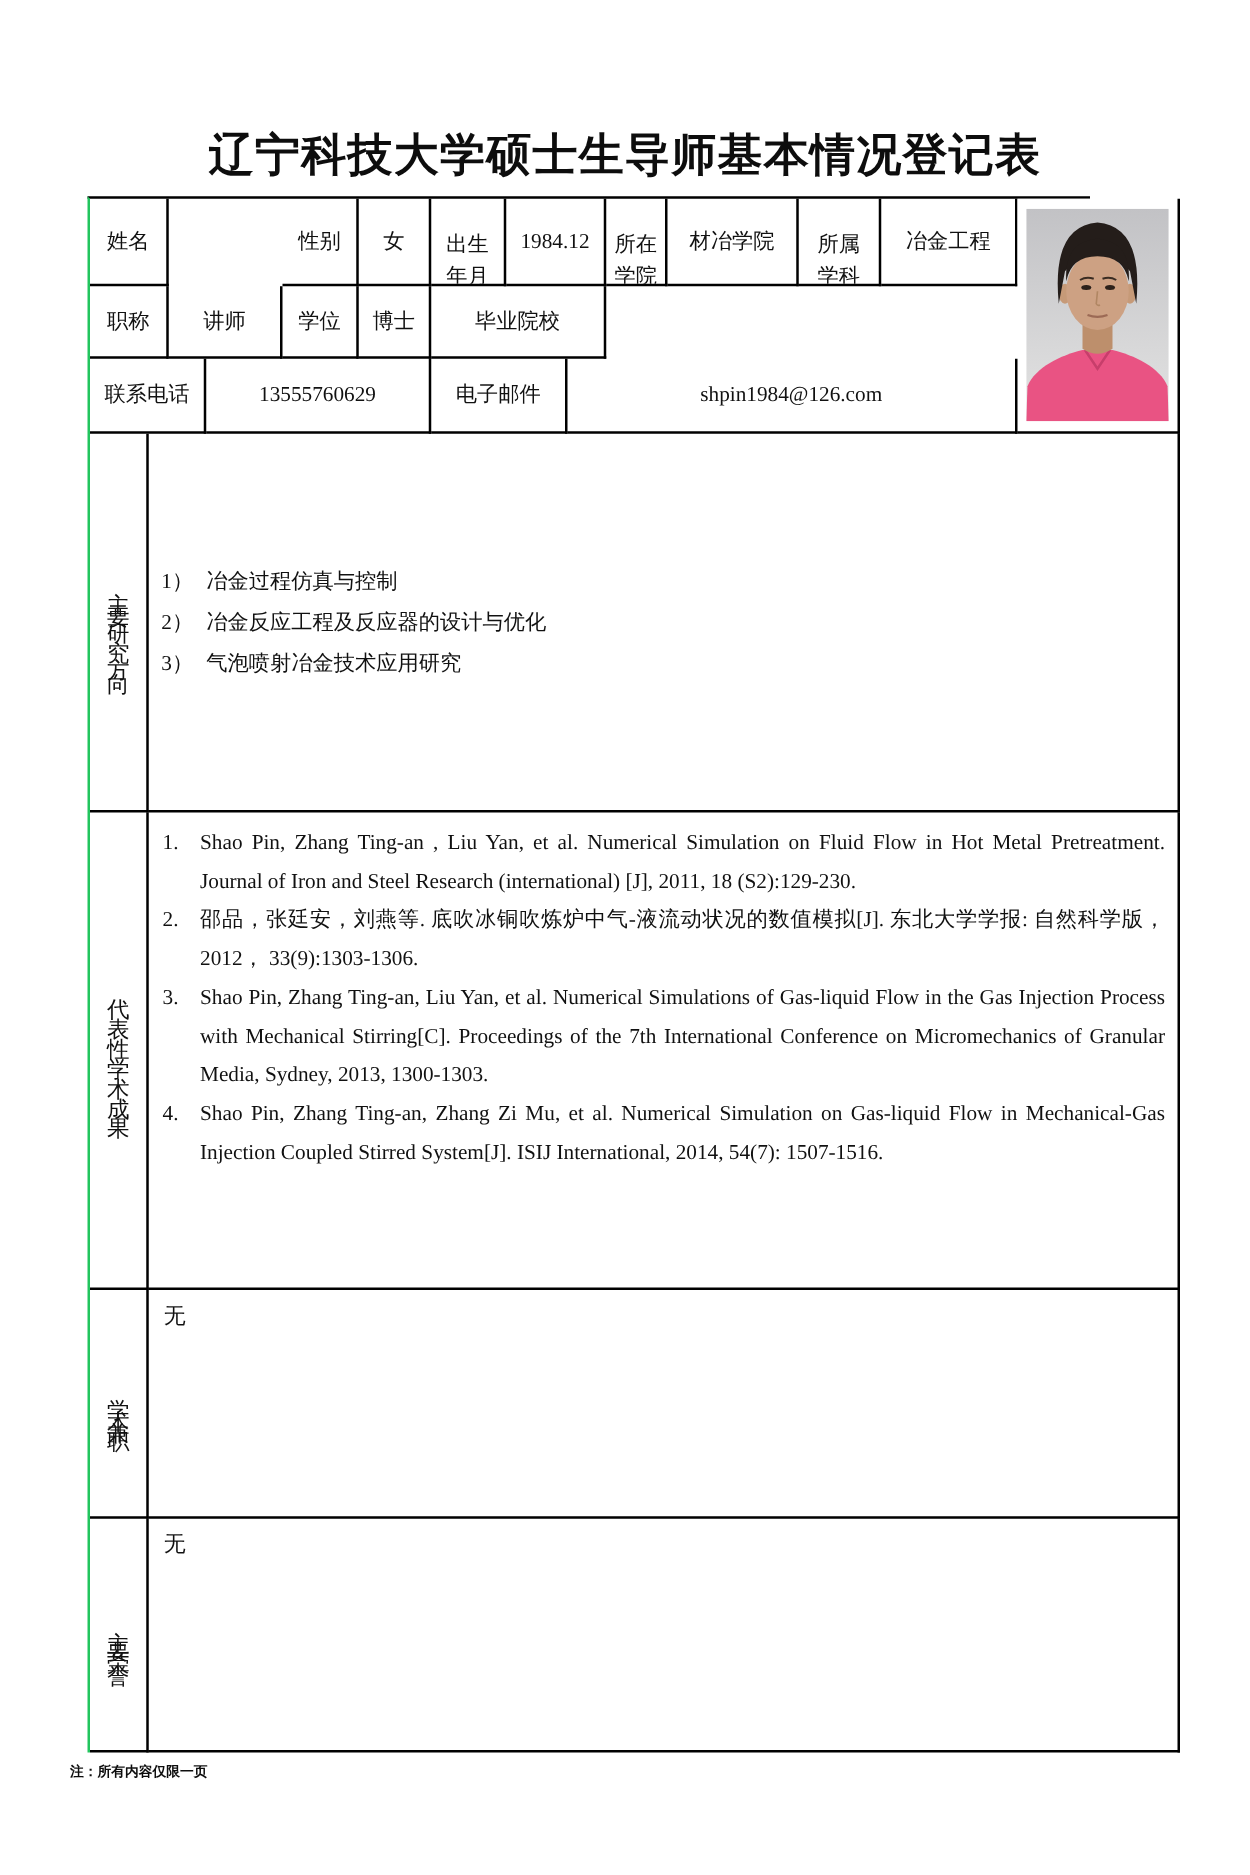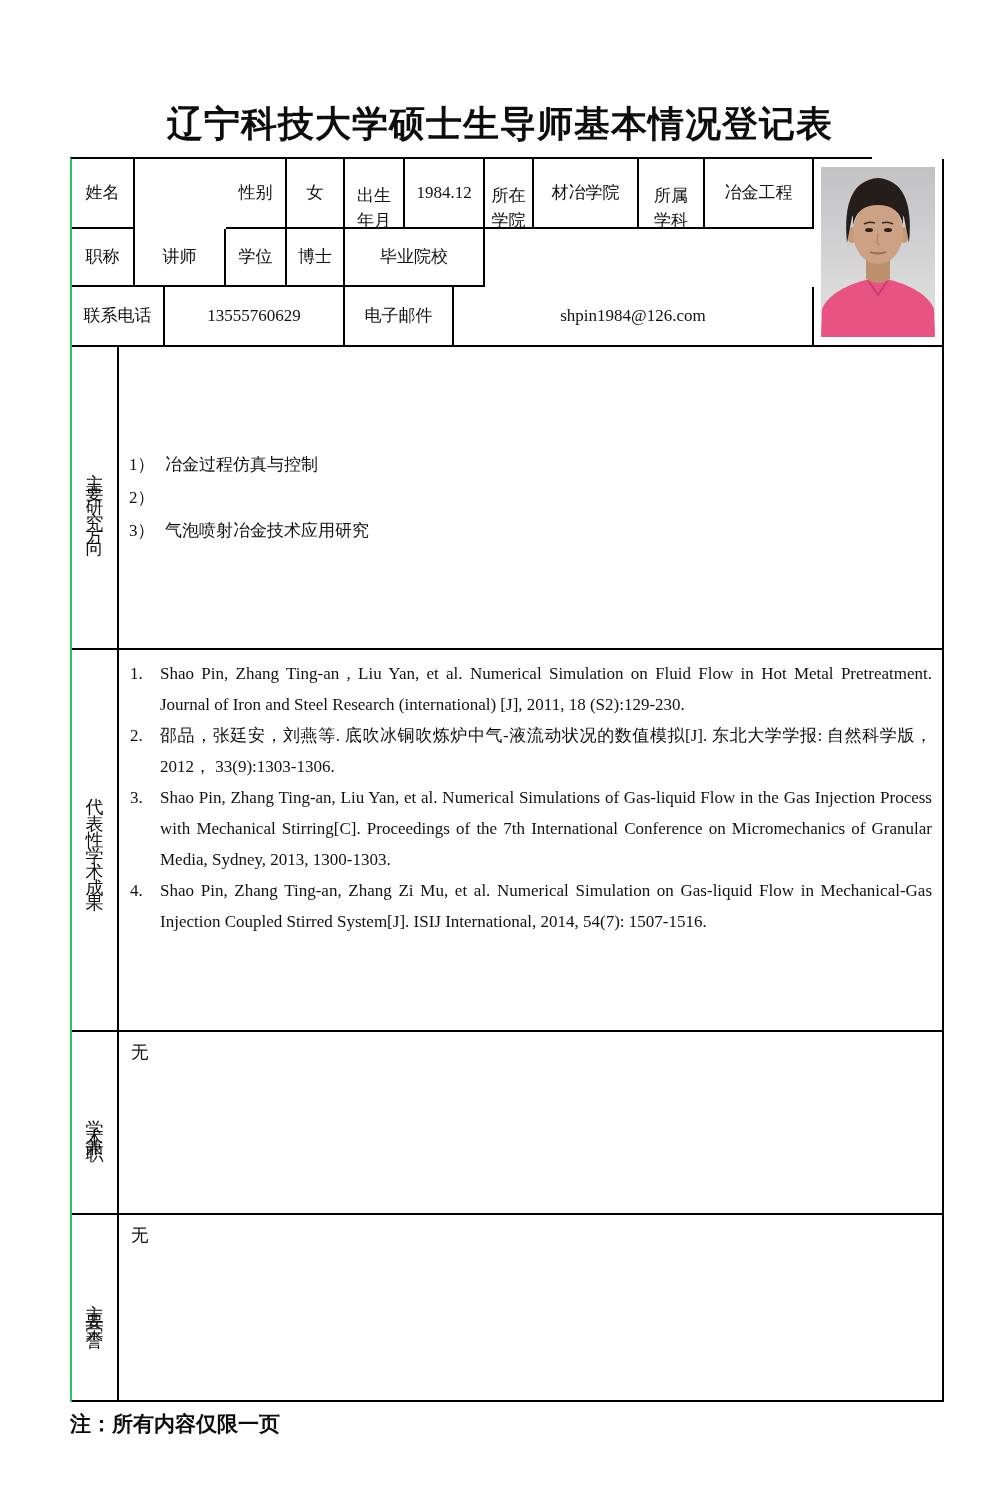--- a/index.html
+++ b/index.html
@@ -67,22 +67,22 @@
   .r-num { width:36px; flex:none; }
   
   .achv-list { padding:8px 10px 0 8px; }
   .a-item { display:flex; }
   .a-num { width:33px; flex:none; line-height:31px; padding-left:3px; }
   .a-text { flex:1; text-align:justify; line-height:31px; }
   
   .none-val { padding:8px 0 0 12px; font-size:17.5px; }
   
   .footer-note {
-    position:absolute; left:70px; top:1410px;
-    font-size:21px; font-weight:600; color:#0d0d0d;text-align:center;
+    position:absolute; left:56px; top:1410px;
+    font-size:11px; font-weight:600; color:#0d0d0d;text-align:center;
   }
 </style>
 </head>
 <body>
 
 <div class="page">
 
   <div class="doc-title">辽宁科技大学硕士生导师基本情况登记表</div>
 
   <div class="form">
@@ -158,20 +158,21 @@
         <span>主要研究方向</span>
       </div>
       <div class="scontent">
         <div class="research-list">
           <div class="r-item">
             <span class="r-num">1）</span>
             <span>冶金过程仿真与控制</span>
           </div>
           <div class="r-item">
             <span class="r-num">2）</span>
+            <span>冶金反应工程及反应器的设计与优化</span>
           </div>
           <div class="r-item">
             <span class="r-num">3）</span>
             <span>气泡喷射冶金技术应用研究</span>
           </div>
         </div>
       </div>
     </div>
 
     <div class="sec" style="height:382px">

